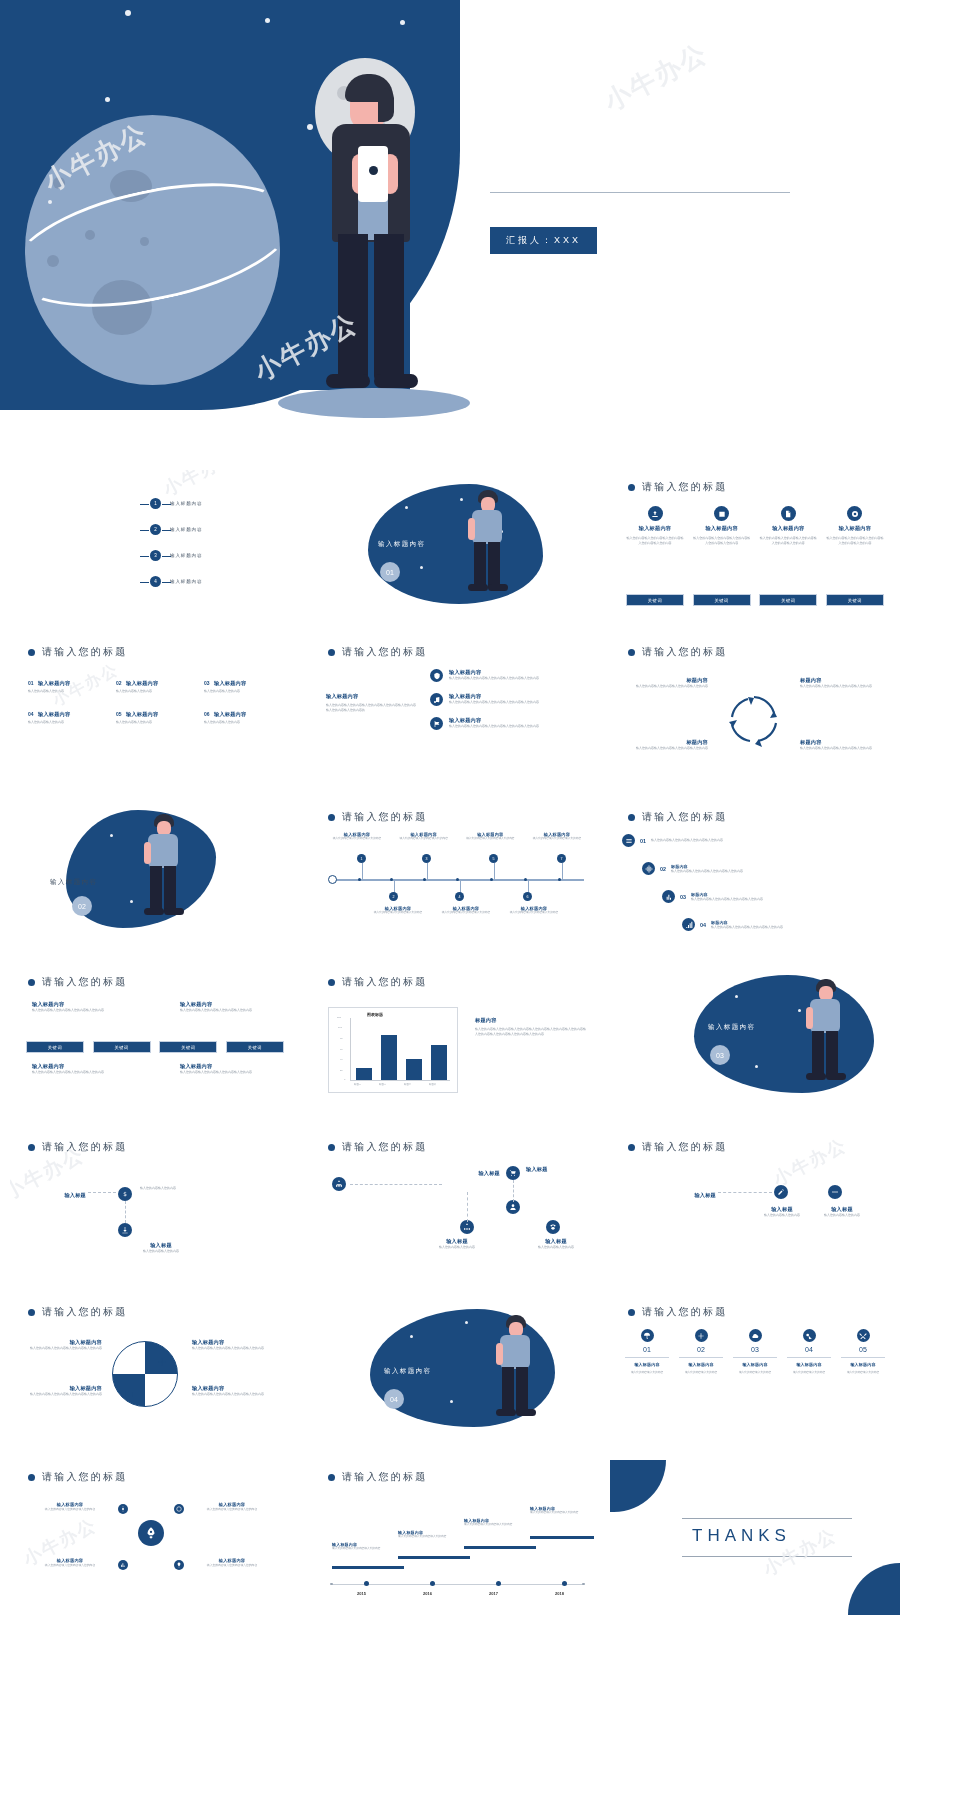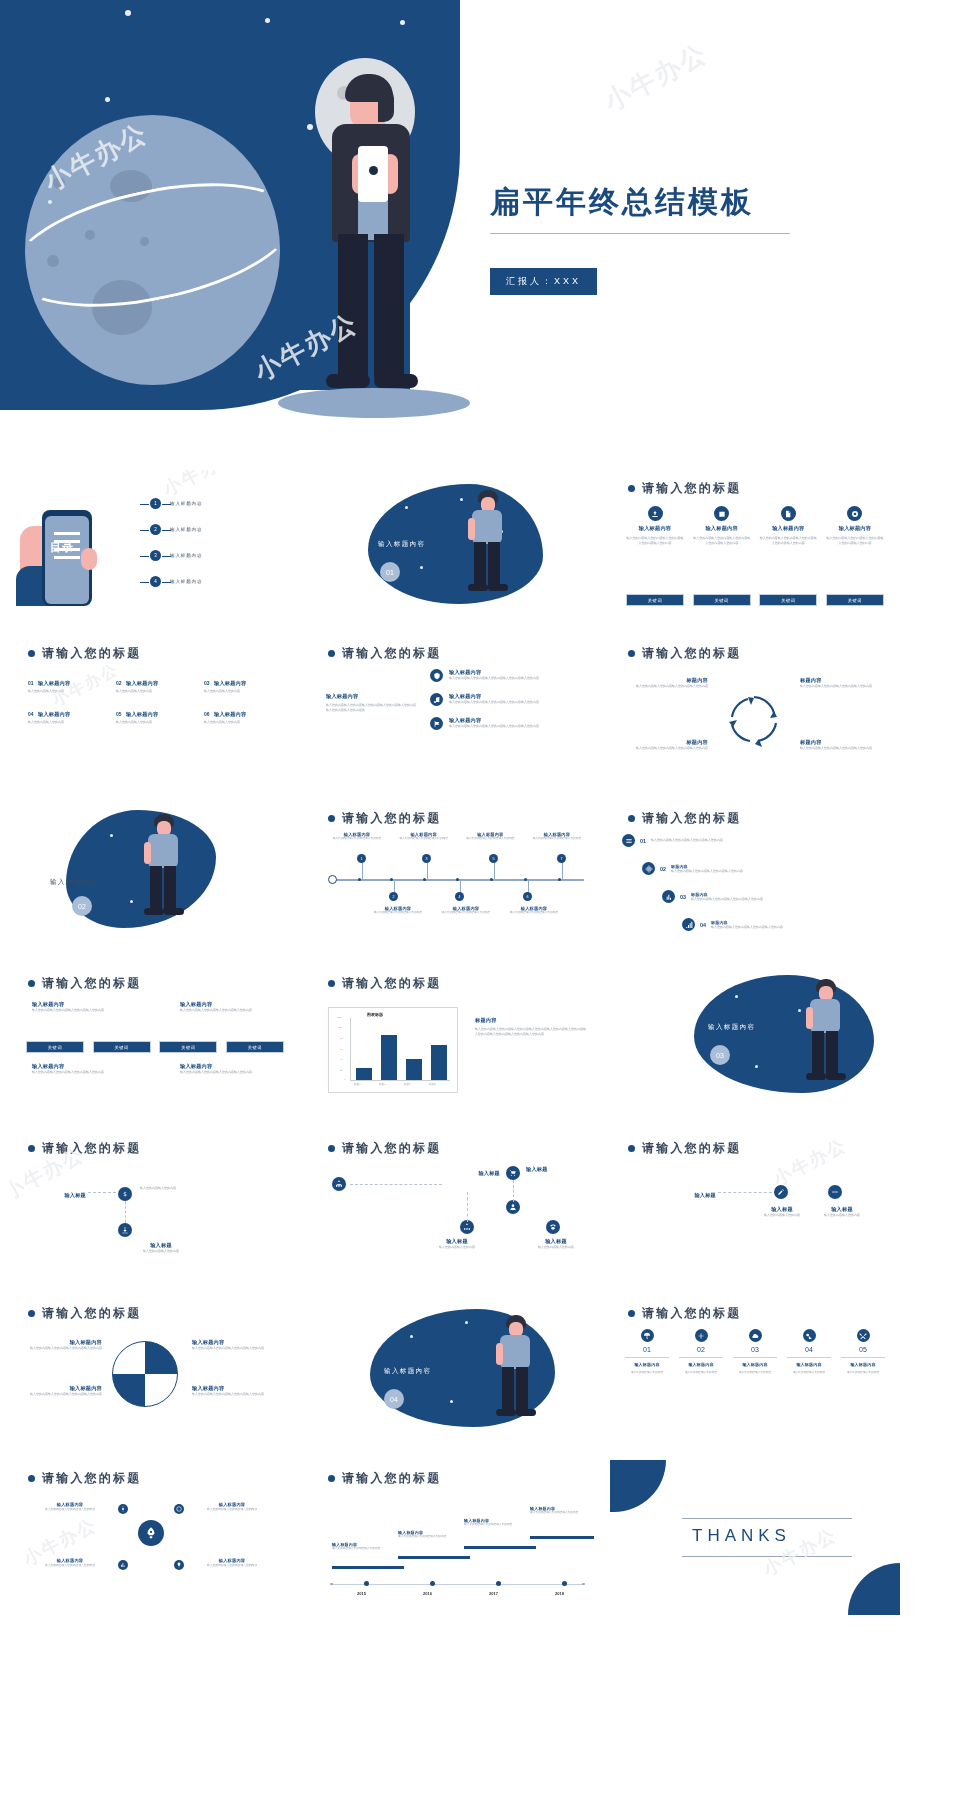--- a/index.html
+++ b/index.html
@@ -31,21 +31,21 @@
     overflow: hidden;
     background: #fff;
     flex: 0 0 auto;
   }
   .s3 { width: 290px; height: 155px; margin: 0 5px 10px 5px; }
   .rowwrap { display:flex; justify-content:flex-start; padding-left:5px; }
 
   
   .hdr { display:flex; align-items:center; gap:7px; padding:10px 0 0 18px; }
   .hdr .dot { width:7px; height:7px; border-radius:50%; background:var(--navy); flex:0 0 auto; }
-  .hdr .t { font-size:12px; color:var(--ink); letter-spacing:2.2px; font-weight:700; }
+  .hdr .t { font-size:10px; color:var(--ink); letter-spacing:2.2px; font-weight:400; }
 
   .sub-title { font-size:5.2px; color:var(--navy); font-weight:700; letter-spacing:.2px; }
   .tiny { font-size:3px; color:var(--grey); line-height:1.5; }
 
   .kw {
     background:var(--navy); color:#fff; font-size:4.2px; text-align:center;
     padding:2.6px 0; letter-spacing:.6px; border:.5px solid #c3cfe0;
   }
 
   .circ-icon {
@@ -184,45 +184,32 @@
       <div style="position:absolute;left:58px;top:84px;width:30px;height:56px;background:#fff;border-radius:4px;"></div>
       <div style="position:absolute;left:69px;top:104px;width:9px;height:9px;border-radius:50%;background:#1b2c45;"></div>
       <div class="p-pants" style="left:38px;top:172px;width:30px;height:148px;border-radius:0 0 6px 6px;"></div>
       <div class="p-pants" style="left:74px;top:172px;width:30px;height:148px;border-radius:0 0 6px 6px;"></div>
       <div class="p-pants" style="left:26px;top:312px;width:44px;height:14px;border-radius:8px;"></div>
       <div class="p-pants" style="left:74px;top:312px;width:44px;height:14px;border-radius:8px;"></div>
     </div>
     <div style="position:absolute;left:278px;top:388px;width:192px;height:30px;background:var(--steel);border-radius:50%;"></div>
 
     <div class="hero-txt">
-      <div class="hero-title">扁平年终总结模板</div>
       <div class="hero-rule"></div>
       <div class="hero-badge">汇报人：XXX</div>
     </div>
 
     <div class="wm" style="left:40px;top:140px;">小牛办公</div>
     <div class="wm" style="left:600px;top:60px;">小牛办公</div>
     <div class="wm" style="left:250px;top:330px;">小牛办公</div>
   </div>
 
   <div class="rowwrap">
 
     <div class="slide s3">
-      <div style="position:absolute;left:6px;top:18px;width:125px;height:120px;">
-        <div style="position:absolute;left:4px;top:38px;width:30px;height:64px;background:var(--skin);border-radius:14px 4px 4px 14px;"></div>
-        <div style="position:absolute;left:0;top:78px;width:62px;height:40px;background:var(--navy);border-radius:14px 0 0 0;"></div>
-        <div style="position:absolute;left:26px;top:22px;width:50px;height:96px;background:var(--navy-dd);border-radius:8px;"></div>
-        <div style="position:absolute;left:29px;top:28px;width:44px;height:88px;background:var(--steel);border-radius:6px;"></div>
-        <div style="position:absolute;left:38px;top:44px;width:26px;height:3px;background:#fff;"></div>
-        <div style="position:absolute;left:38px;top:52px;width:26px;height:3px;background:#fff;"></div>
-        <div style="position:absolute;left:38px;top:60px;width:26px;height:3px;background:#fff;"></div>
-        <div style="position:absolute;left:38px;top:68px;width:26px;height:3px;background:#fff;"></div>
-        <div style="position:absolute;left:65px;top:60px;width:16px;height:22px;background:var(--skin);border-radius:8px;"></div>
-        <div style="position:absolute;left:34px;top:52px;font-size:11px;color:#fff;letter-spacing:1px;font-weight:700;">目录</div>
-      </div>
       <div style="position:absolute;left:140px;top:28px;display:flex;flex-direction:column;gap:15px;">
         <div class="toc-item">
           <span class="toc-num">1</span>
           <span class="toc-lbl">输入标题内容</span>
         </div>
         <div class="toc-item">
           <span class="toc-num">2</span>
           <span class="toc-lbl">输入标题内容</span>
         </div>
         <div class="toc-item">

